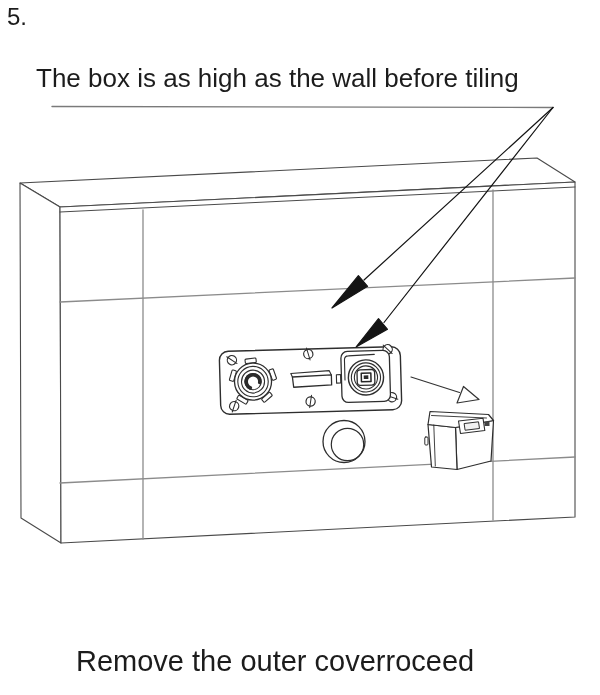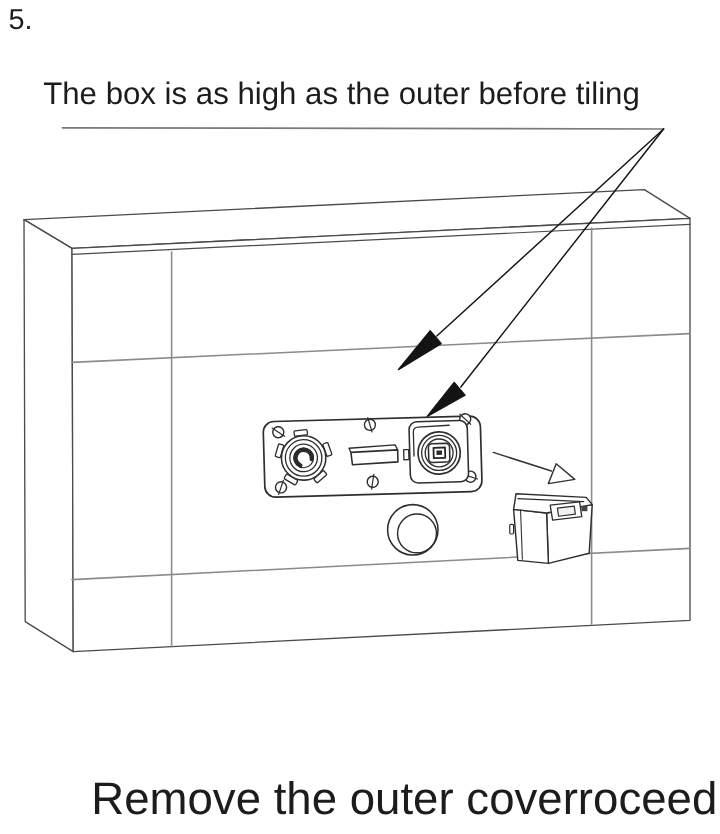--- a/index.html
+++ b/index.html
@@ -14,31 +14,31 @@
   .step-number{
     position:absolute;left:7px;top:3px;
     font-size:24px;line-height:1.2;white-space:nowrap;
   }
   .callout-label{
     position:absolute;left:36px;top:62px;
     font-size:26px;line-height:1.25;white-space:nowrap;
   }
   .caption{
     position:absolute;left:76px;top:643px;
-    font-size:38px;line-height:1.25;white-space:nowrap;
+    font-size:29px;line-height:1.25;white-space:nowrap;
   }
   svg.diagram{position:absolute;left:0;top:0;}
 </style>
 </head>
 <body>
 
 <div class="page">
 
   <div class="step-number">5.</div>
-  <div class="callout-label">The box is as high as the outer before tiling</div>
+  <div class="callout-label">The box is as high as the wall before tiling</div>
 
   <svg class="diagram" width="600" height="695" viewBox="0 0 600 695" fill="none" stroke-linejoin="round" stroke-linecap="round">
 
     <g stroke-width="1.1" stroke="#4a4a4a">
       <path d="M20,183 L537,158 L575,182 L60,207 Z" fill="#ffffff"></path>
       <path d="M20,183 L60,207 L61,543 L21,518 Z" fill="#ffffff"></path>
       <path d="M60,207 L575,182 L575,517 L61,543 Z" fill="#ffffff"></path>
       <line x1="60" y1="212" x2="575" y2="187" stroke-width="1"></line>
     </g>
 

